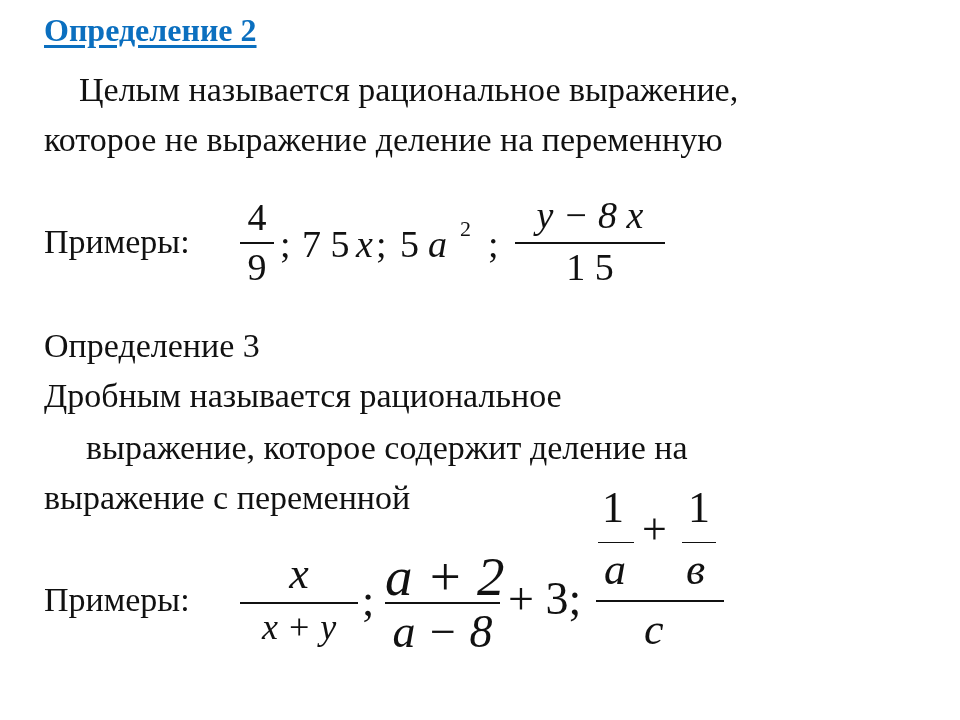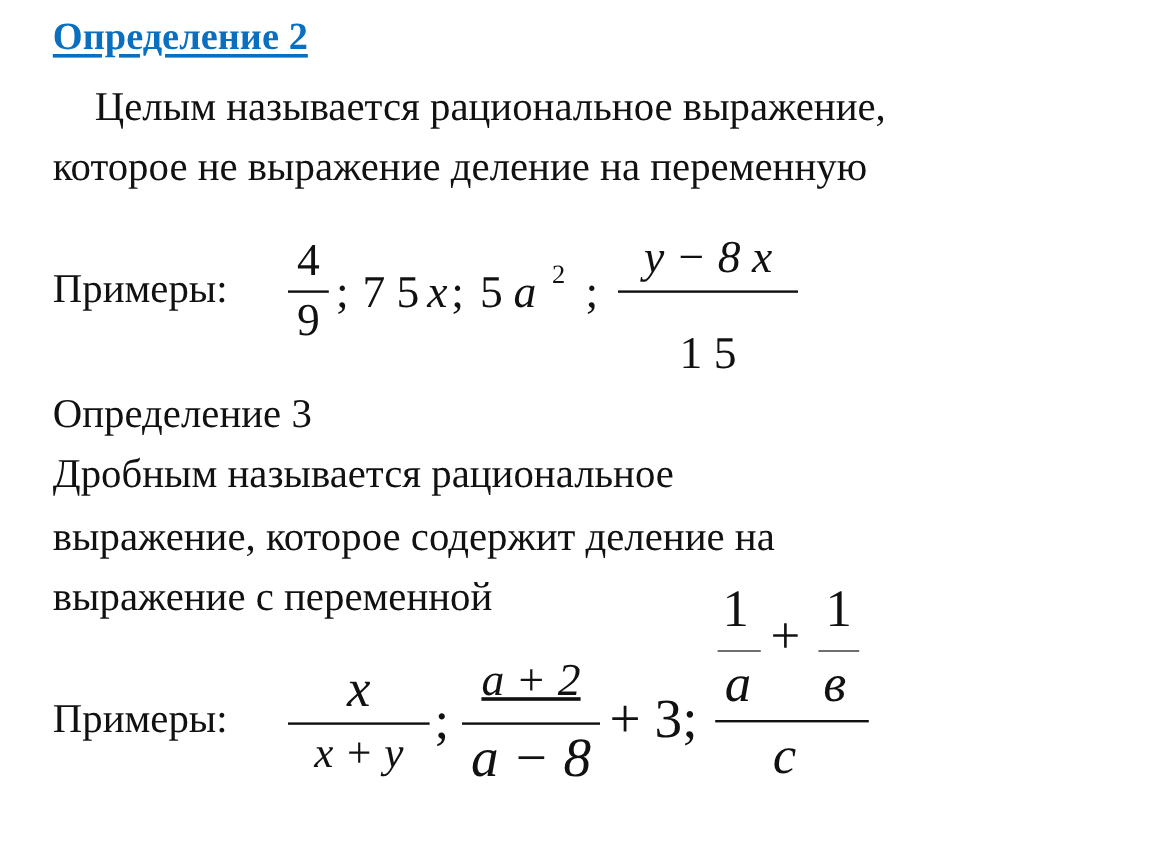--- a/index.html
+++ b/index.html
@@ -33,39 +33,39 @@
 <div class="mtxt ital" style="left:356px; top:222px;">x</div>
 <div class="mtxt" style="left:376px; top:222px;">;</div>
 <div class="mtxt" style="left:400px; top:222px;">5</div>
 <div class="mtxt ital" style="left:428px; top:222px;">a</div>
 <div class="mtxt" style="left:460px; top:216px; font-size:22px;">2</div>
 <div class="mtxt" style="left:488px; top:222px;">;</div>
 
 <div class="frac" style="left:515px; top:193px; width:150px; height:100px;">
   <div class="num mtxt ital" style="top:0;">y − 8 x</div>
   <div class="bar" style="top:49px;"></div>
-  <div class="den mtxt" style="top:52px;margin-top:28px;">1 5</div>
+  <div class="den mtxt" style="top:52px;">1 5</div>
 </div>
 
 <div class="abs line" style="top:326px;">Определение 3</div>
 <div class="abs line" style="top:376px;">Дробным называется рациональное</div>
-<div class="abs line" style="top:428px;">выражение, которое содержит деление на</div>
+<div class="abs line" style="top:428px;margin-left:42px;">выражение, которое содержит деление на</div>
 <div class="abs line" style="top:478px;">выражение с переменной</div>
 
 <div class="abs line" style="top:580px;">Примеры:</div>
 
 <div class="frac" style="left:240px; top:548px; width:118px; height:120px;">
   <div class="num mtxt ital" style="top:0; font-size:44px;">x</div>
   <div class="bar" style="top:54px;"></div>
   <div class="den mtxt ital" style="top:58px; font-size:36px;">x + y</div>
 </div>
 <div class="mtxt" style="left:362px; top:575px; font-size:44px;">;</div>
 
 <div class="frac" style="left:385px; top:545px; width:115px; height:120px;">
-  <div class="num mtxt ital" style="top:0; font-size:38px;text-decoration:underline;">a + 2</div>
+  <div class="num mtxt ital" style="top:0; font-size:55px;">a + 2</div>
   <div class="bar" style="top:57px;"></div>
   <div class="den mtxt ital" style="top:60px; font-size:46px;text-align:center;">a − 8</div>
 </div>
 <div class="mtxt" style="left:508px; top:572px; font-size:46px;">+ 3;</div>
 
 <div class="frac" style="left:596px; top:482px; width:128px; height:180px;">
   <div class="mtxt" style="left:6px; top:0; font-size:44px;">1</div>
   <div style="position:absolute; left:2px; top:60px; width:36px; height:1px; background:#111;"></div>
   <div class="mtxt ital" style="left:8px; top:62px; font-size:44px;">a</div>
   <div class="mtxt" style="left:46px; top:22px; font-size:44px;">+</div>

